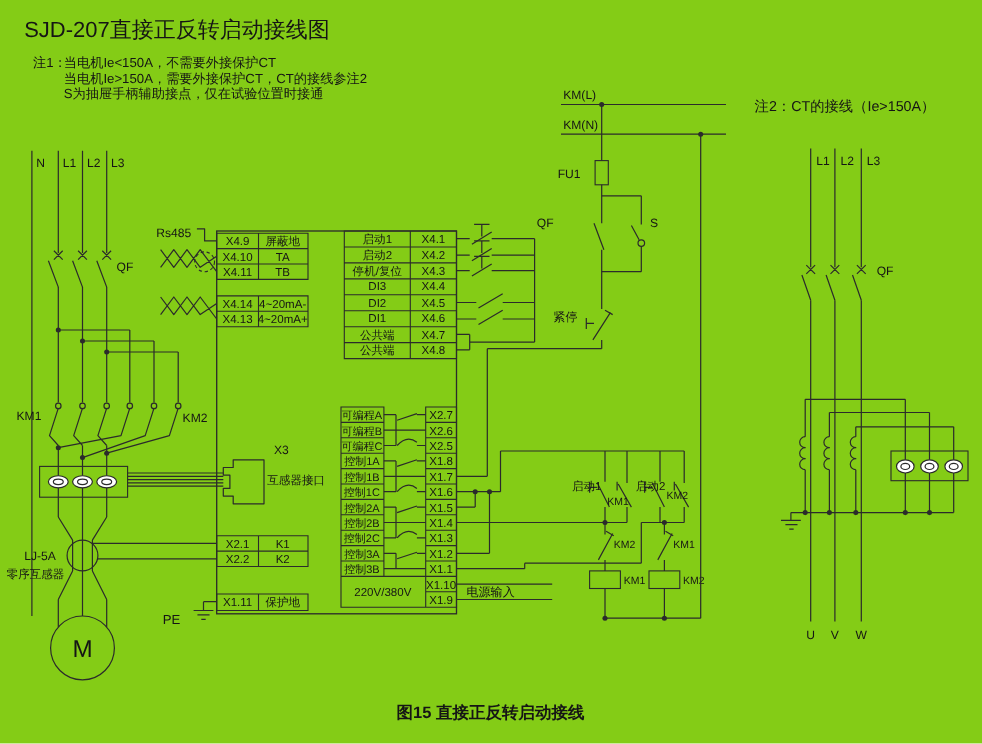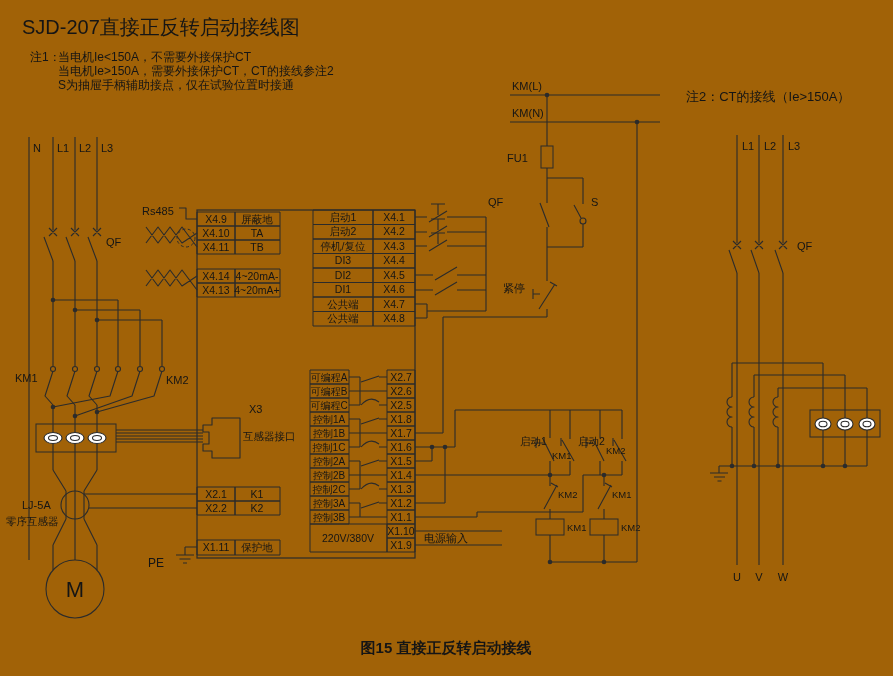--- a/index.html
+++ b/index.html
@@ -1,16 +1,16 @@
 <!DOCTYPE html>
 <html><head>
 <meta charset="utf-8">
 <style>
   html,body{margin:0;padding:0;background:#fff;}
-  .page{position:relative;width:893px;height:676px;background:#a16207;overflow:hidden;}
+  .page{position:relative;width:893px;height:676px;background:#84cc16;overflow:hidden;}
   svg{display:block;}
   .w{fill:none;stroke:#2b2b2b;stroke-width:1.1;stroke-linejoin:round;}
   .cell{fill:none;stroke:#2b2b2b;stroke-width:1;}
   .box{fill:none;stroke:#2b2b2b;stroke-width:1.2;}
   .dot{fill:#2b2b2b;stroke:none;}
   .wh{fill:#ffffff;stroke:#2b2b2b;stroke-width:1.1;}
   .dash{fill:none;stroke:#2b2b2b;stroke-width:1;stroke-dasharray:3 2.5;}
   text{font-family:"Liberation Sans","DejaVu Sans",sans-serif;fill:#151515;}
   .t9{font-size:9.5px;}
   .t10{font-size:10px;}

